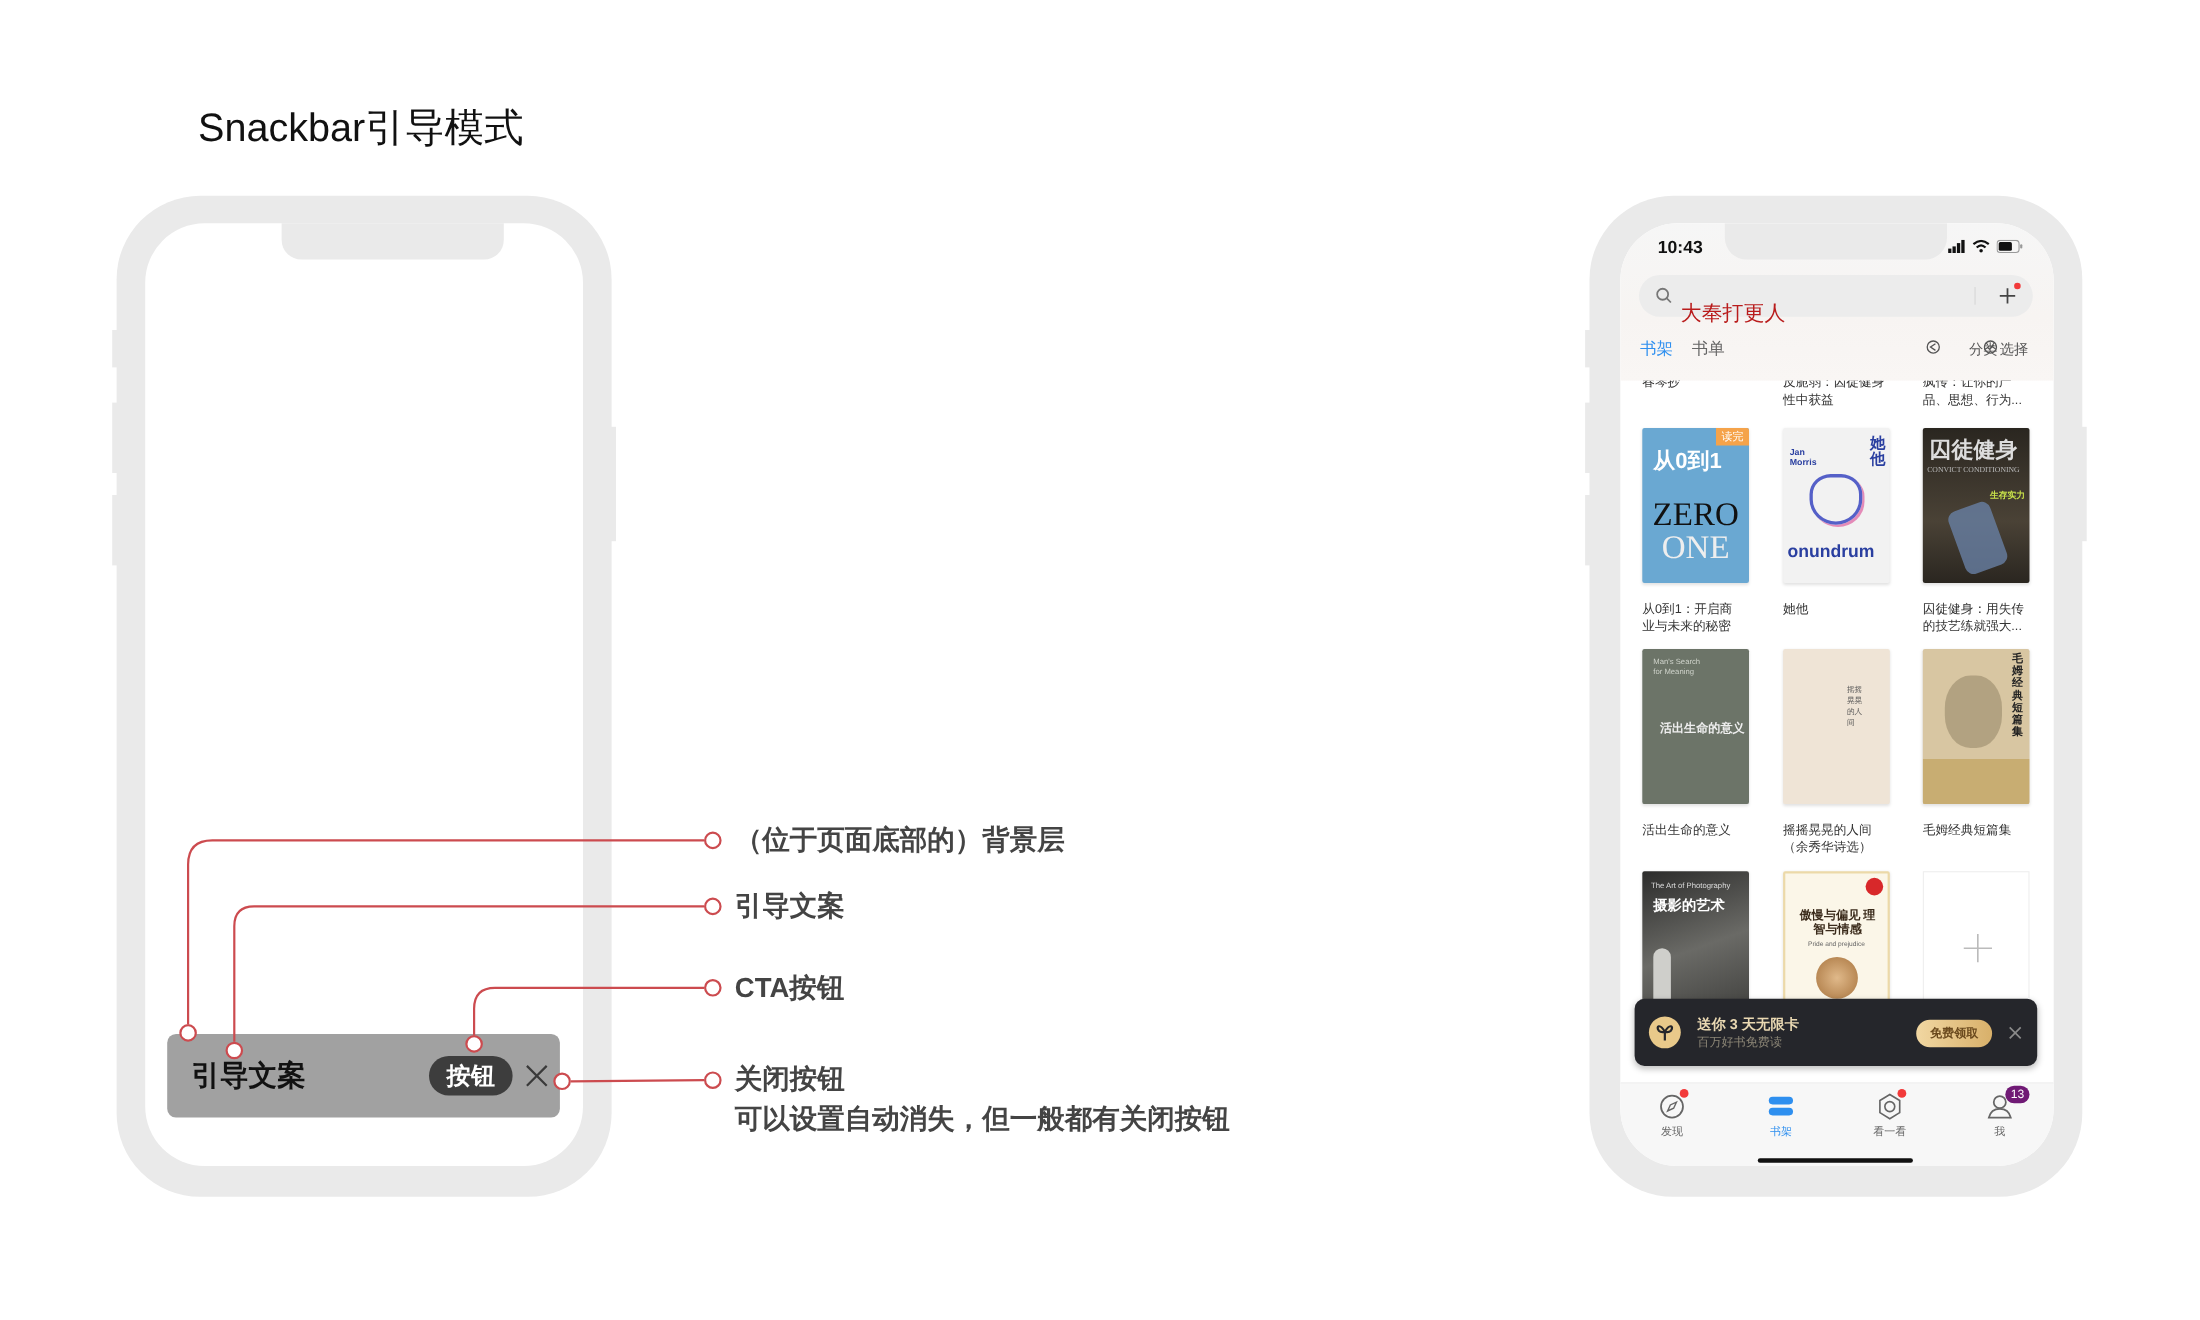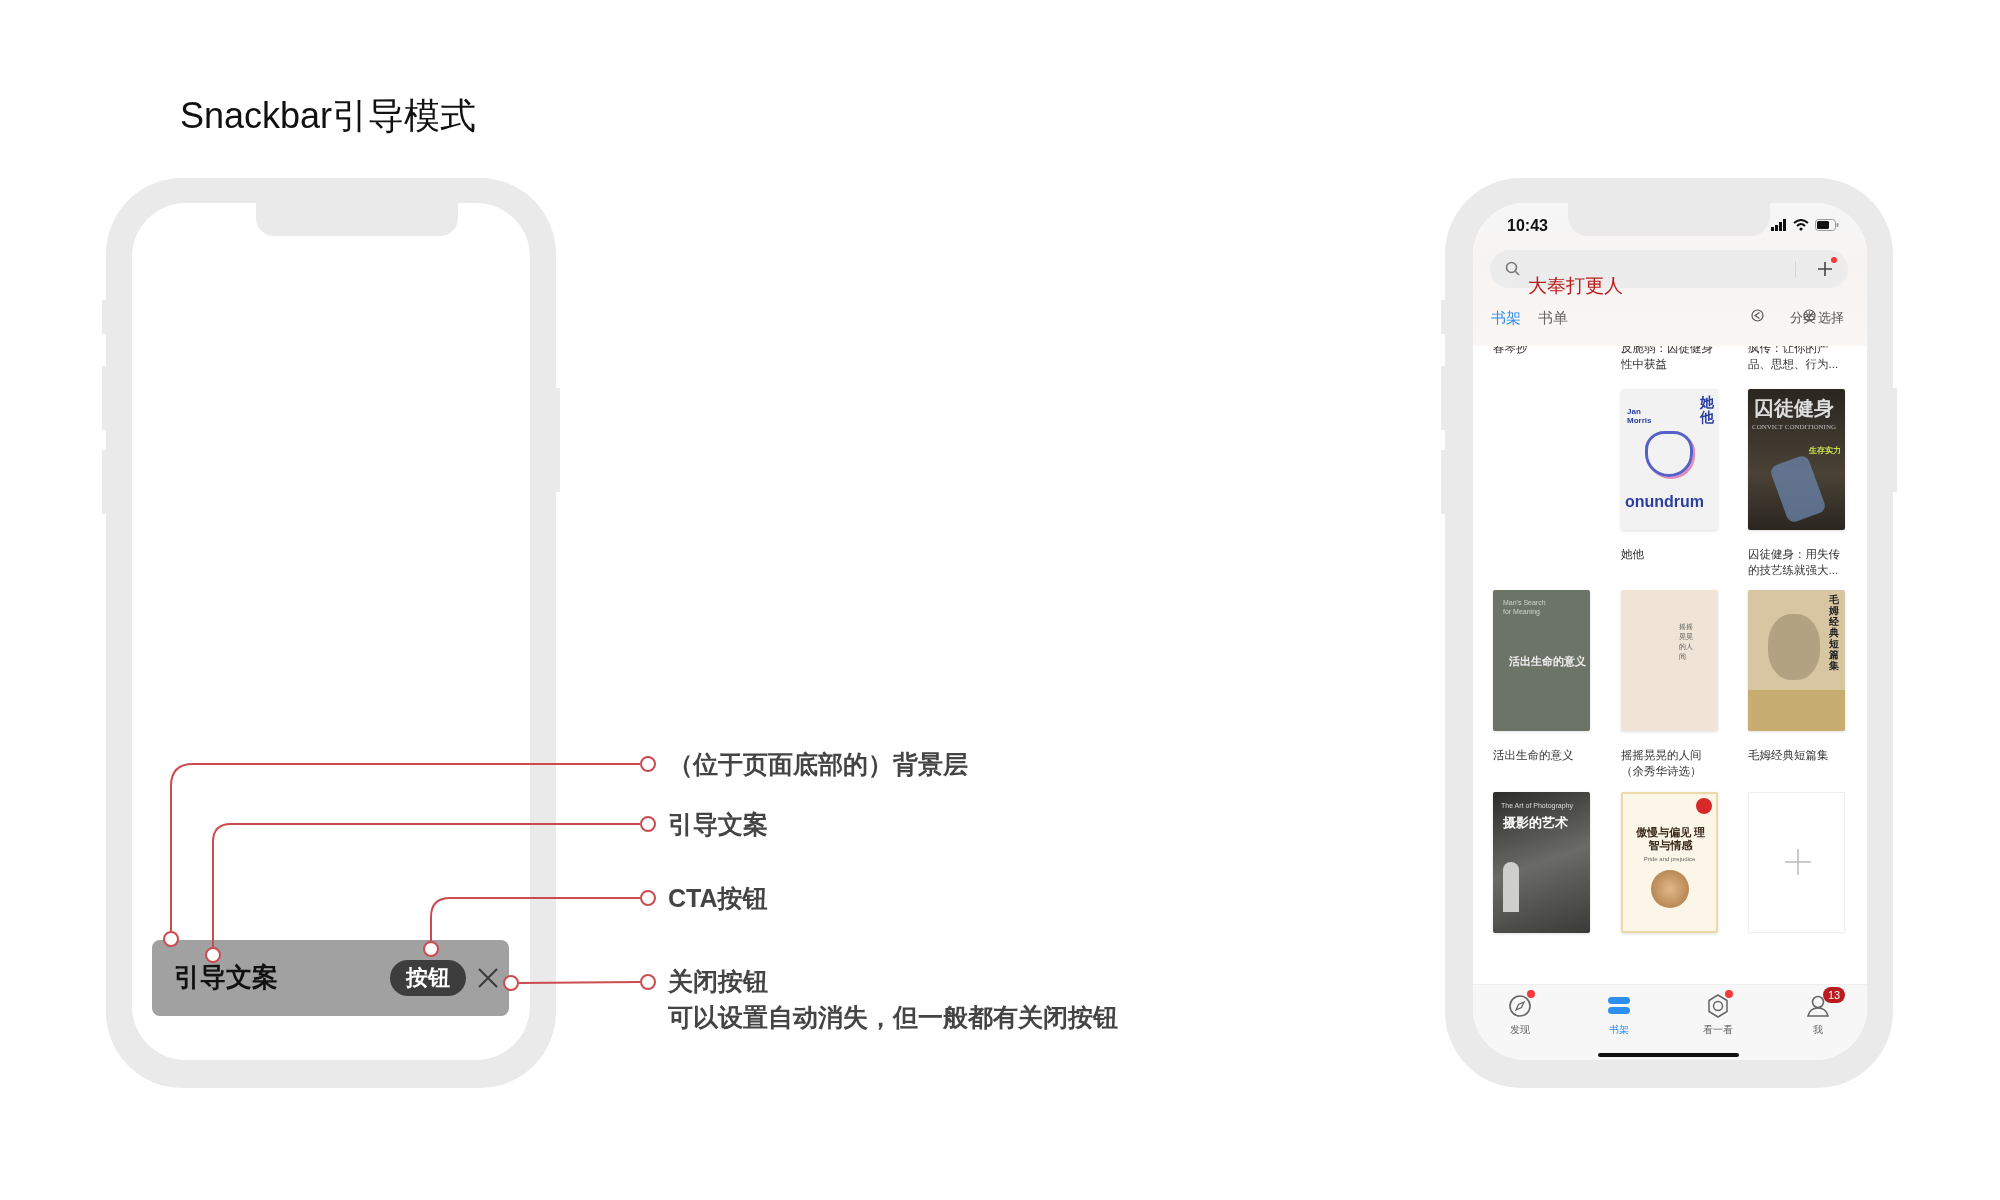--- a/index.html
+++ b/index.html
@@ -60,21 +60,21 @@
   .snack-title { left: 57px; top: 15px; font-size: 13px; line-height: 16px; color: #e9d8b2; font-weight: 700; white-space: nowrap; }
   .snack-sub { left: 57px; top: 33px; font-size: 11px; line-height: 14px; color: #8d8777; white-space: nowrap; }
   .snack-cta { left: 256px; top: 19px; width: 69px; height: 25px; border-radius: 13px; background: linear-gradient(90deg, #f1d7a2, #d8b06a); color: #6b4a1e; font-size: 11px; font-weight: 700; display: flex; align-items: center; justify-content: center; }
   .snack-close { left: 339px; top: 24px; width: 14px; height: 14px; }
 
   .tabbar { left: 0; top: 781px; width: 394px; height: 76px; background: #f7f7f7; border-top: 1px solid #efefef; z-index: 3; }
   .tabbar-item { top: 8px; width: 60px; height: 48px; display: flex; flex-direction: column; align-items: center; }
   .tabbar-icon { width: 26px; height: 26px; position: relative; }
   .tabbar-label { font-size: 10px; line-height: 14px; margin-top: 4px; color: #666; white-space: nowrap; }
   .red-dot { position: absolute; width: 8px; height: 8px; border-radius: 4px; background: #f23a3a; right: -2px; top: -3px; }
-  .count-badge { position: absolute; right: -14px; top: -6px; min-width: 22px; height: 16px; border-radius: 8px; background: #b91c1c; color: #fff; font-size: 11px; line-height: 16px; text-align: center; padding: 0 4px; }
+  .count-badge { position: absolute; right: -14px; top: -6px; min-width: 22px; height: 16px; border-radius: 8px; background: #701a75; color: #fff; font-size: 11px; line-height: 16px; text-align: center; padding: 0 4px; }
   .home-indicator { left: 125px; top: 850px; width: 141px; height: 4px; border-radius: 2px; background: #111; z-index: 4; }
 </style>
 </head>
 <body>
 
 <div class="abs page-title">Snackbar引导模式</div>
 
 <div class="abs side-btn" style="left:102px;top:300px;width:6px;height:34px;"></div>
 <div class="abs side-btn" style="left:102px;top:366px;width:6px;height:64px;"></div>
 <div class="abs side-btn" style="left:102px;top:450px;width:6px;height:64px;"></div>
@@ -200,20 +200,32 @@
     <div class="abs partial-title" style="left:20px;top:137px;">春琴抄</div>
     <div class="abs partial-title" style="left:148px;top:137px;">
       <div>反脆弱：囚徒健身</div>
       <div>性中获益</div>
     </div>
     <div class="abs partial-title" style="left:275px;top:137px;">
       <div>疯传：让你的产</div>
       <div>品、思想、行为...</div>
     </div>
 
+    <div class="abs book" style="left:20px;top:186px;">
+      <div class="cover" style="background:#6aa8d2;">
+        <div class="abs badge-read">读完</div>
+        <div class="abs" style="left:10px;top:16px;font-size:20px;font-weight:700;color:#fff;">从0到1</div>
+        <div class="abs" style="left:0;width:97px;text-align:center;top:62px;font-family:'Liberation Serif',serif;font-size:30px;color:#111;">ZERO</div>
+        <div class="abs" style="left:0;width:97px;text-align:center;top:92px;font-family:'Liberation Serif',serif;font-size:30px;color:#eee;">ONE</div>
+      </div>
+      <div class="book-title">
+        <div>从0到1：开启商</div>
+        <div>业与未来的秘密</div>
+      </div>
+    </div>
     <div class="abs book" style="left:148px;top:186px;">
       <div class="cover" style="background:#f2f2f2;">
         <div class="abs" style="left:4px;top:104px;font-size:16px;font-weight:700;color:#2a3fa0;">onundrum</div>
         <div class="abs" style="left:6px;top:18px;font-size:8px;font-weight:700;color:#2a3fa0;width:40px;">Jan Morris</div>
         <div class="abs" style="right:4px;top:6px;font-size:14px;font-weight:700;color:#2a3fa0;width:14px;line-height:15px;">她他</div>
         <div class="abs" style="left:24px;top:42px;width:48px;height:46px;border-radius:40% 40% 50% 50%;border:3px solid #5560c8;box-shadow:2px 2px 0 #e48bb8;"></div>
       </div>
       <div class="book-title">
         <div>她他</div>
         <div></div>
@@ -279,20 +291,35 @@
       </div>
     </div>
     <div class="abs add-slot" style="left:275px;top:589px;">
       <span class="abs" style="left:36px;top:56px;">
         <svg width="26" height="26" viewBox="0 0 26 26">
             <path d="M13 0 L13 26 M0 13 L26 13" stroke="#bbb" stroke-width="1.5"></path>
           </svg>
       </span>
     </div>
 
+    <div class="abs snack-real">
+      <div class="abs snack-icon">
+        <svg width="29" height="29" viewBox="0 0 29 29">
+            <path d="M14.5 14 C10 6, 6 9, 9 13 C11 15, 14 14, 14.5 14 C15 14, 18 15, 20 13 C23 9, 19 6, 14.5 14 L14.5 22" stroke="#25262b" stroke-width="2" fill="none"></path>
+          </svg>
+      </div>
+      <div class="abs snack-title">送你 3 天无限卡</div>
+      <div class="abs snack-sub">百万好书免费读</div>
+      <div class="abs snack-cta">免费领取</div>
+      <div class="abs snack-close">
+        <svg width="14" height="14" viewBox="0 0 14 14">
+            <path d="M2 2 L12 12 M12 2 L2 12" stroke="#8a8a8a" stroke-width="1.5"></path>
+          </svg>
+      </div>
+    </div>
 
     <div class="abs tabbar">
       <div class="abs tabbar-item" style="left:17px;">
         <div class="tabbar-icon">
           <svg width="26" height="26" viewBox="0 0 26 26">
               <circle cx="13" cy="13" r="10" stroke="#666" stroke-width="1.6" fill="none"></circle>
               <path d="M9 17 L11.5 11.5 L17 9 L14.5 14.5 Z" stroke="#666" stroke-width="1.3" fill="none"></path>
             </svg>
           <span class="red-dot"></span>
         </div>

